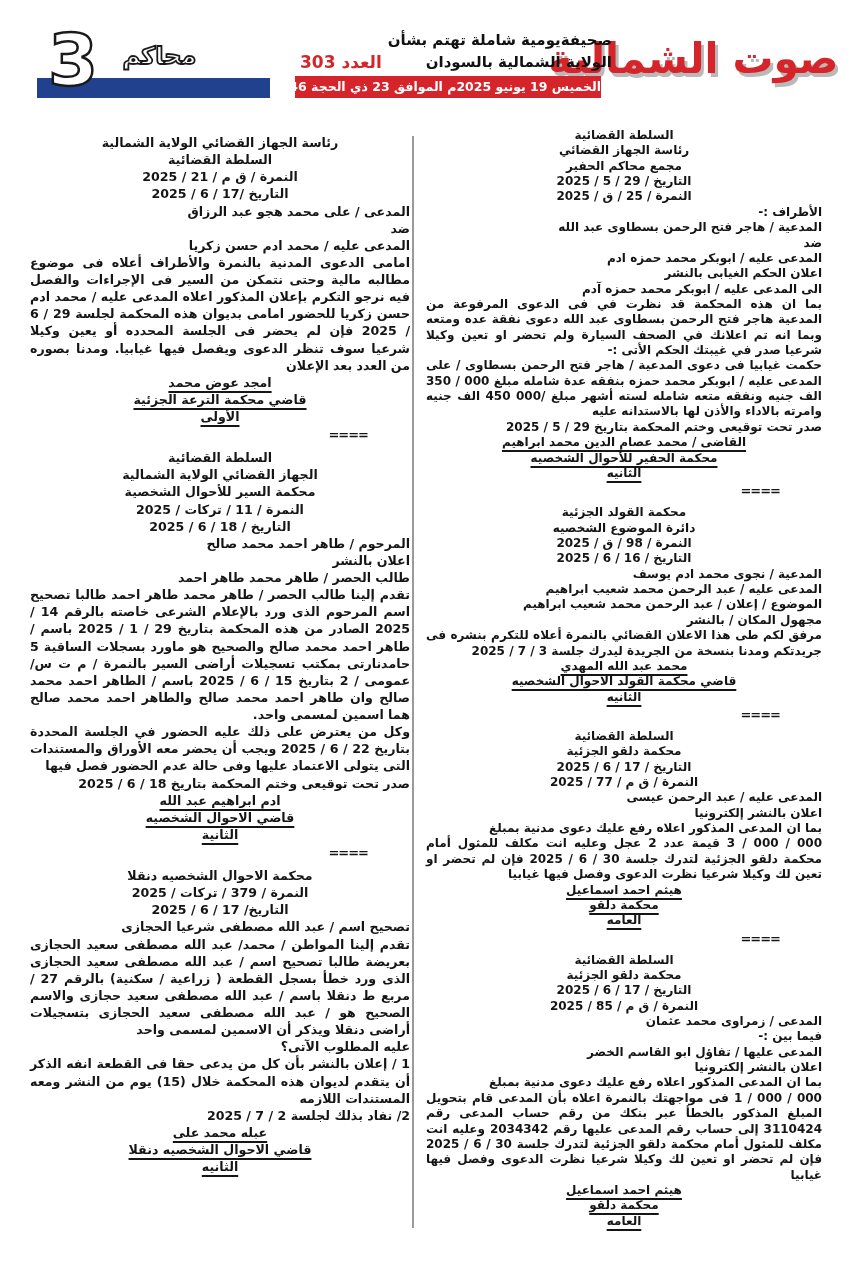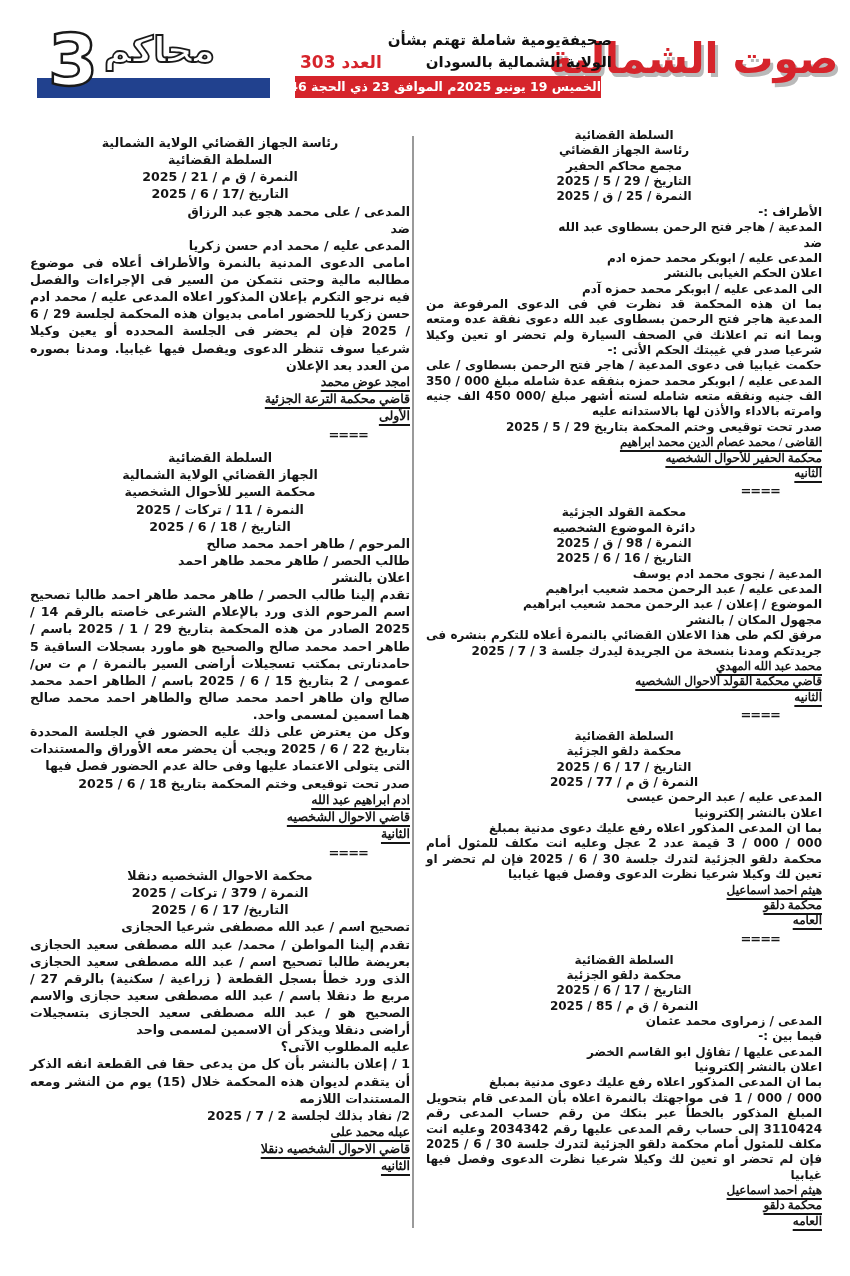--- a/index.html
+++ b/index.html
@@ -45,43 +45,43 @@
   .bluebar{
     position:absolute;top:78px;left:37px;width:233px;height:20px;
     background:var(--blue);z-index:0;
   }
   .pagenum{
     position:absolute;top:24px;left:48px;z-index:1;
     font-size:72px;font-weight:bold;line-height:1;
     color:#fff;-webkit-text-stroke:2.5px #1a1a1a;
   }
   .section{
-    position:absolute;top:32px;left:102px;width:115px;z-index:1;
-    font-size:36px;font-weight:bold;line-height:1;text-align:center;
+    position:absolute;top:44px;left:102px;width:115px;z-index:1;
+    font-size:24px;font-weight:bold;line-height:1;text-align:center;
     color:#fff;-webkit-text-stroke:1.8px #1a1a1a;
   }
   
   .divider{
     position:absolute;left:412px;top:136px;width:2px;height:1092px;
     background:#9a9a9a;
   }
   .col{
     position:absolute;font-weight:bold;color:var(--ink);
   }
   .col-left{top:126px;left:30px;width:380px;font-size:12.6px;line-height:1.36;}
   .col-right{top:120px;left:426px;width:396px;font-size:12px;line-height:1.28;}
   .notice{margin:8px 0 4px 0;}
   .line{margin:0;}
   .line.h{text-align:center;}
   .line.p{text-align:justify;}
   .line.sig{
+    text-align:center;
     text-decoration:underline;
     text-underline-offset:4px;
     text-decoration-thickness:1.5px;
-    font-family:Liberation Serif, serif;
   }
   .line.sep{
     width:-moz-fit-content;width:fit-content;
     margin:3px 42px 7px auto;
     direction:ltr;
     font-size:13px;letter-spacing:-1px;line-height:1;
     font-weight:bold;
   }
 </style>
 </head>
@@ -186,22 +186,22 @@
           <div class="line sig">الأولى</div>
           <div class="line sep">====</div>
         </article>
         <article class="notice">
           <div class="line h">السلطة القضائية</div>
           <div class="line h">الجهاز القضائي الولاية الشمالية</div>
           <div class="line h">محكمة السير للأحوال الشخصية</div>
           <div class="line h">النمرة / 11 / تركات / 2025</div>
           <div class="line h">التاريخ / 18 / 6 / 2025</div>
           <div class="line p">المرحوم / طاهر احمد محمد صالح</div>
+          <div class="line p">اعلان بالنشر</div>
           <div class="line p">طالب الحصر / طاهر محمد طاهر احمد</div>
-          <div class="line p">اعلان بالنشر</div>
           <div class="line p">تقدم إلينا طالب الحصر / طاهر محمد طاهر احمد طالبا تصحيح اسم المرحوم الذى ورد بالإعلام الشرعى خاصته بالرقم 14 / 2025 الصادر من هذه المحكمة بتاريخ 29 / 1 / 2025 باسم / طاهر احمد محمد صالح والصحيح هو ماورد بسجلات الساقية 5 حامدنارتى بمكتب تسجيلات أراضى السير بالنمرة / م ت س/ عمومى / 2 بتاريخ 15 / 6 / 2025 باسم / الطاهر احمد محمد صالح وان طاهر احمد محمد صالح والطاهر احمد محمد صالح هما اسمين لمسمى واحد.</div>
           <div class="line p">وكل من يعترض على ذلك عليه الحضور في الجلسة المحددة بتاريخ 22 / 6 / 2025 ويجب أن يحضر معه الأوراق والمستندات التى يتولى الاعتماد عليها وفى حالة عدم الحضور فصل فيها</div>
           <div class="line p">صدر تحت توقيعى وختم المحكمة بتاريخ 18 / 6 / 2025</div>
           <div class="line sig">ادم ابراهيم عبد الله</div>
           <div class="line sig">قاضي الاحوال الشخصيه</div>
           <div class="line sig">الثانية</div>
           <div class="line sep">====</div>
         </article>
         <article class="notice">
           <div class="line h">محكمة الاحوال الشخصيه دنقلا</div>

